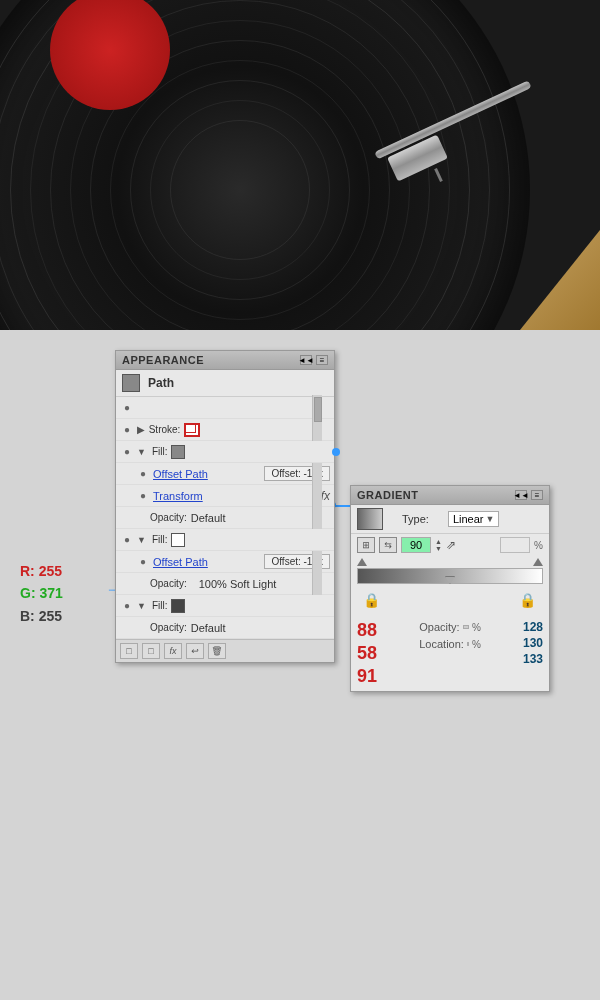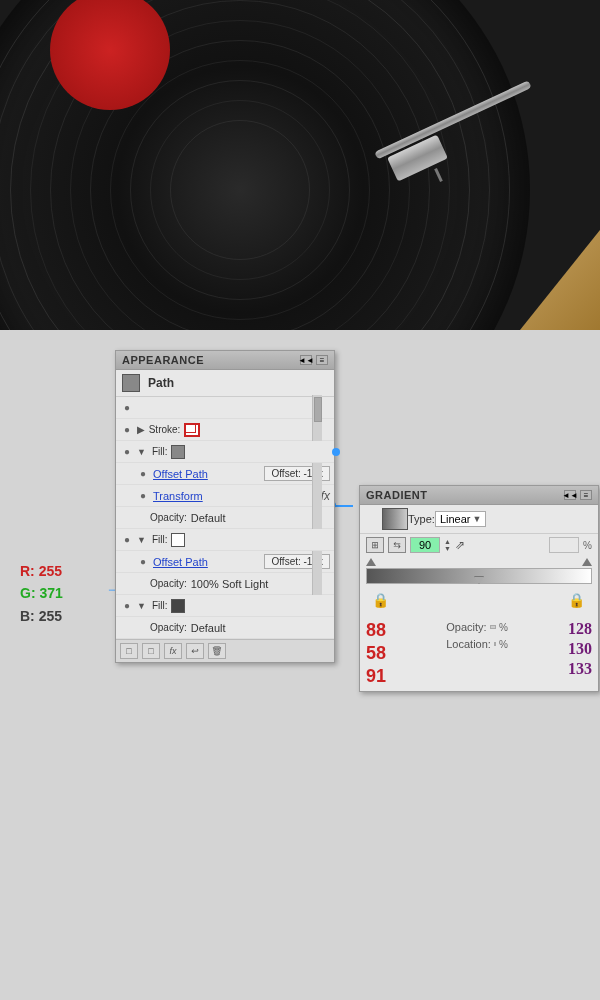--- a/index.html
+++ b/index.html
@@ -204,22 +204,22 @@
       top: 247px;
       left: 105px;
       color: #3399ff;
       font-size: 18px;
     }
 
     
     .gradient-panel {
       position: absolute;
       top: 155px;
-      left: 359px;
-      width: 240px;
+      left: 350px;
+      width: 200px;
       background: #e8e8e8;
       border: 1px solid #999;
       box-shadow: 2px 2px 5px rgba(0,0,0,0.3);
     }
 
     
     .connection-line {
       position: absolute;
       top: 175px;
       left: 335px;
@@ -233,22 +233,22 @@
       left: 330px;
       width: 6px;
       height: 6px;
       border-radius: 50%;
       background: #3399ff;
     }
 
     .gradient-header-row {
       display: flex;
       align-items: center;
-      padding: 3px 22px;
-      gap: 0;
+      padding: 3px 6px;
+      gap: 19px;
     }
     .grad-swatch {
       width: 26px;
       height: 22px;
       background: linear-gradient(90deg, #666, #ccc);
       border: 1px solid #555;
     }
     .grad-type-label {
       font-size: 11px;
       color: #333;
@@ -333,21 +333,21 @@
       flex-direction: column;
       align-items: flex-end;
       gap: 2px;
     }
     .grad-val-row {
       display: flex;
       align-items: center;
       gap: 3px;
     }
     .grad-num-red { color: #cc2222; font-size: 18px; font-weight: bold; }
-    .grad-num-blue { color: #701a75; font-size: 16px; font-weight: bold; font-family: Liberation Serif, serif; }
+    .grad-num-blue { color: #0c4a6e; font-size: 12px; font-weight: bold; }
     .grad-label { font-size: 11px; color: #555; }
     .grad-slider-row {
       display: flex;
       align-items: center;
       gap: 3px;
       padding: 1px 6px;
     }
     .grad-slider {
       flex: 1;
       height: 4px;
@@ -506,21 +506,21 @@
         <span class="blue-link">Offset Path</span>
         <span style="flex:1;"></span>
         <button class="offset-btn">Offset: -1px</button>
       </div>
     </div>
 
     <div class="appearance-row" style="padding-left:20px;">
       <div style="width:14px;"></div>
       <div class="row-content">
         <span class="row-label">Opacity:</span>
-        <span style="font-size:11px;color:#333;">100% Soft Light</span>
+        <span style="font-size:11px;color:#333;margin-left:8px;">100% Soft Light</span>
       </div>
     </div>
 
     <div class="appearance-row">
       <div class="eye-icon">●</div>
       <div class="row-content">
         <span class="chevron">▼</span>
         <span class="row-label">Fill:</span>
         <div class="swatch-small swatch-dark"></div>
       </div>

